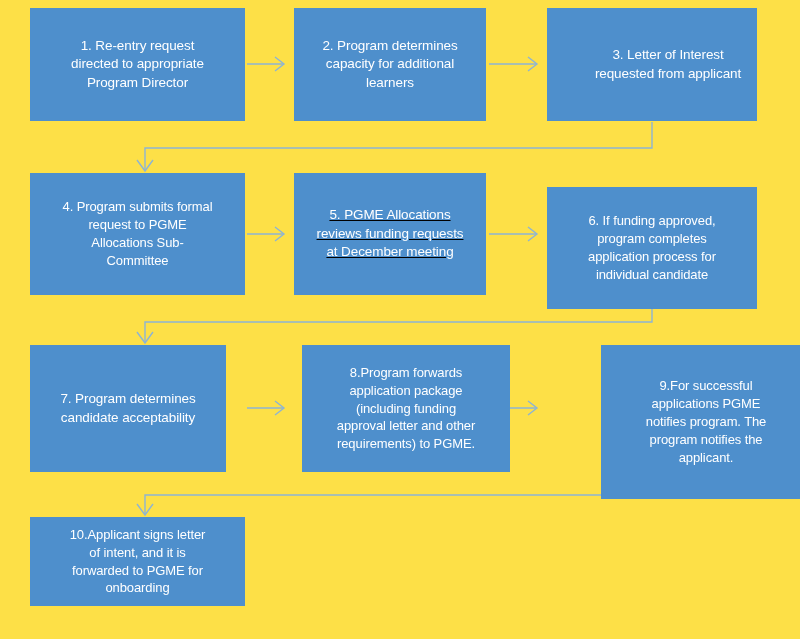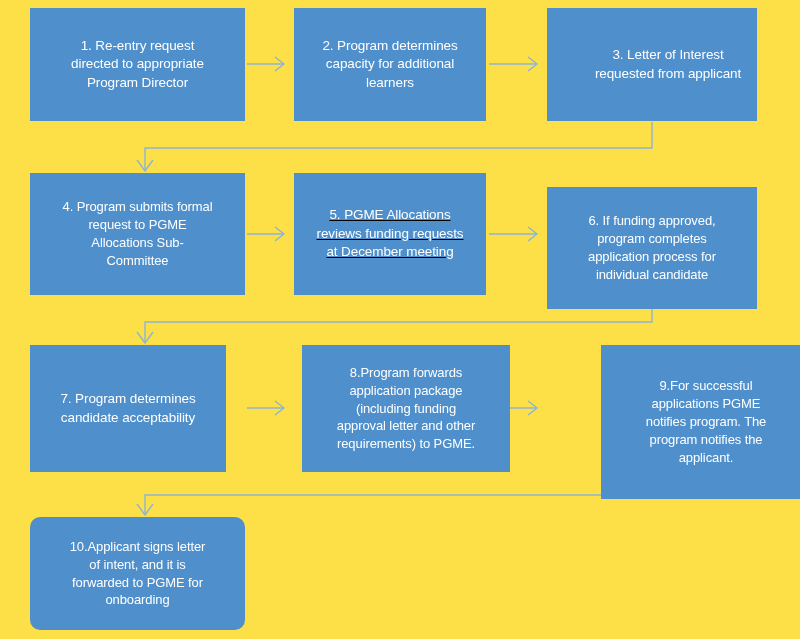--- a/index.html
+++ b/index.html
@@ -50,21 +50,21 @@
   #node-3 { left: 547px; top: 8px;   width: 210px; height: 113px; padding-left: 40px; }
   
   #node-4 { left: 30px;  top: 173px; width: 215px; height: 122px; justify-content: center; }
   #node-5 { left: 294px; top: 173px; width: 192px; height: 122px; text-decoration: underline; }
   #node-6 { left: 547px; top: 187px; width: 210px; height: 122px; }
   
   #node-7 { left: 30px;  top: 345px; width: 196px; height: 127px; }
   #node-8 { left: 294px; top: 345px; width: 208px; height: 127px; margin-left: 8px; }
   #node-9 { left: 568px; top: 345px; width: 210px; height: 154px; margin-left: 33px; }
   
-  #node-10 { left: 30px; top: 517px; width: 215px; height: 113px; border-radius: 10px; }
+  #node-10 { left: 30px; top: 517px; width: 215px; height: 89px; }
 
   #node-8 .node-label,
   #node-9 .node-label,
   #node-6 .node-label,
   #node-4 .node-label,
   #node-10 .node-label { font-size: 13px; }
 </style>
 </head>
 <body>
 

